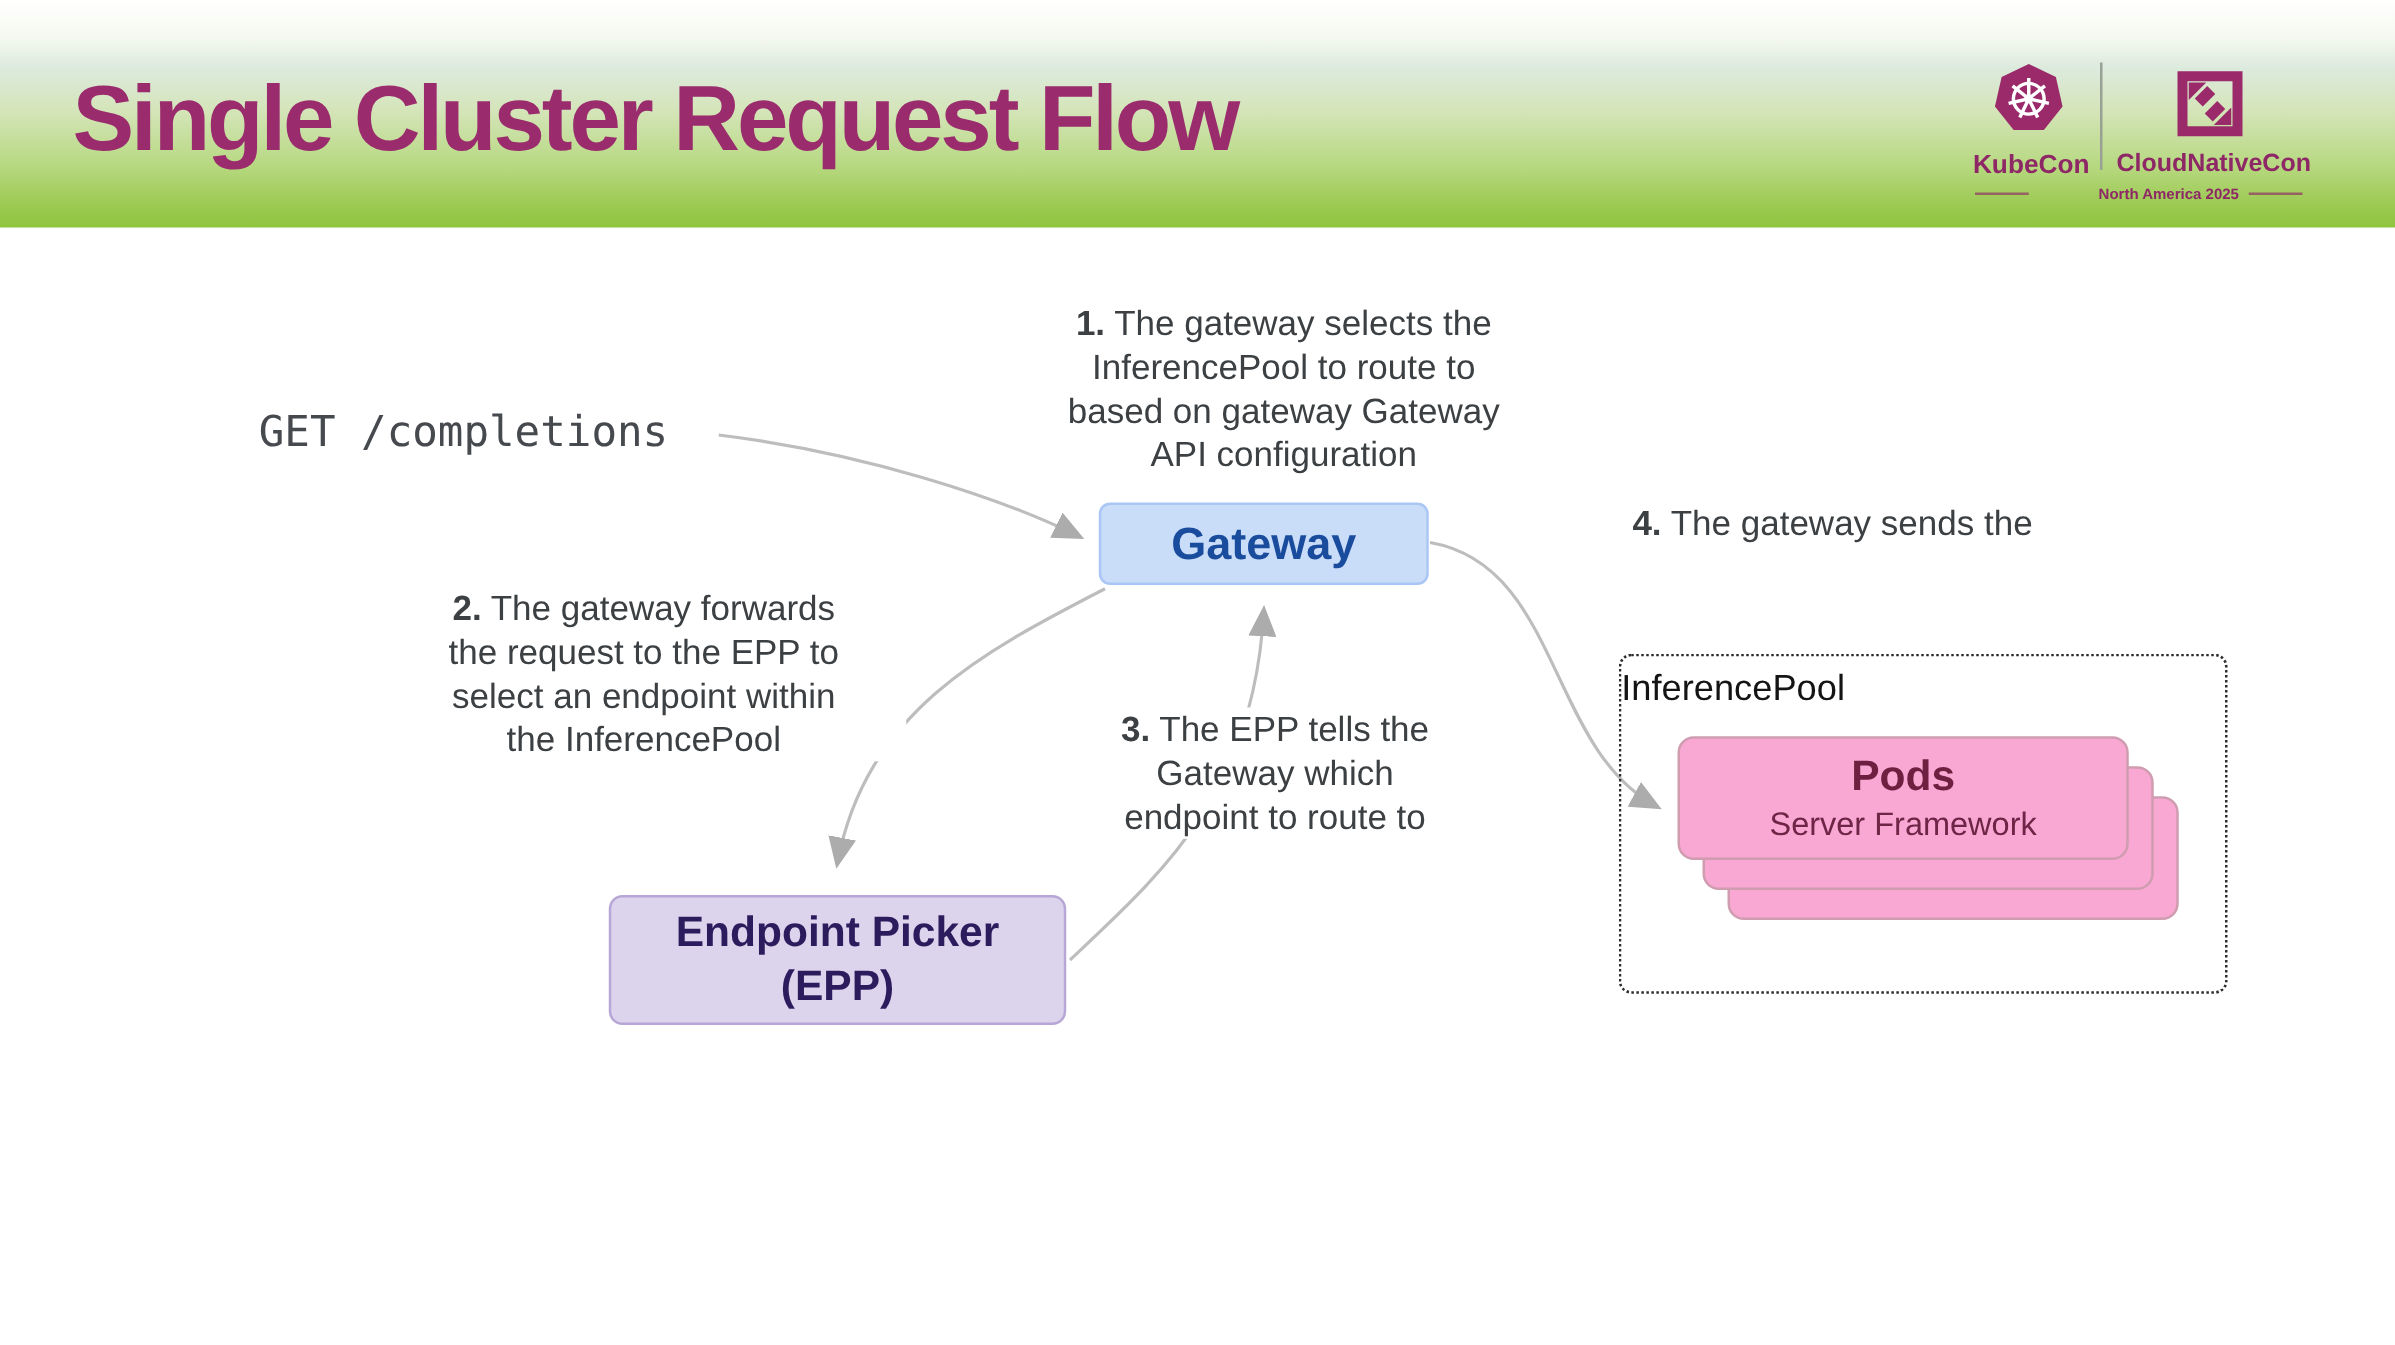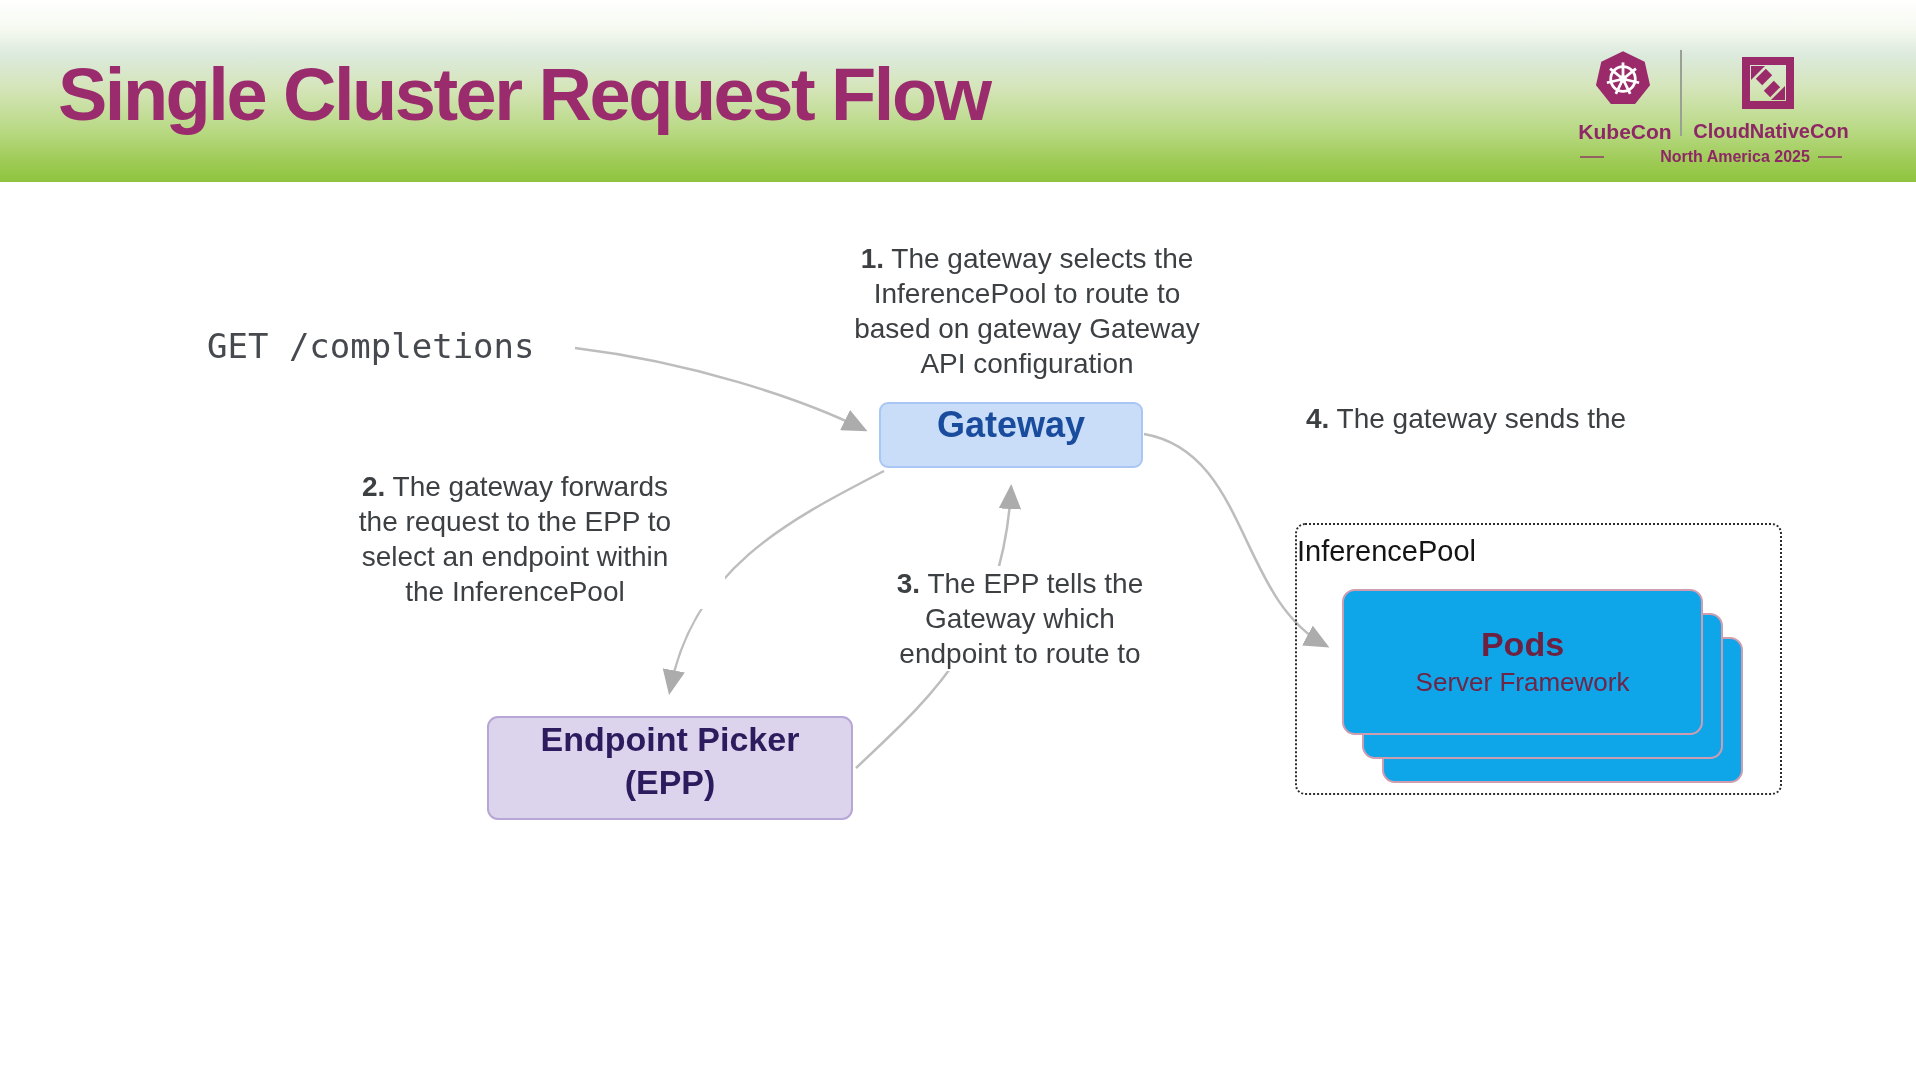--- a/index.html
+++ b/index.html
@@ -26,40 +26,40 @@
   .logo .kc-icon   { position:absolute; left:13px;  top:10px; }
   .logo .divider   { position:absolute; left:100px; top:12px; width:2px; height:86px; background:#99a194; }
   .logo .cnc-icon  { position:absolute; left:160px; top:17px; }
   .logo .kc-label  { position:absolute; left:-15px; top:82px; width:120px; text-align:center;
                      font-size:21px; font-weight:bold; color:#8e2765; }
   .logo .cnc-label { position:absolute; left:112px; top:82px; width:158px; text-align:center;
                      font-size:20px; font-weight:bold; color:#8e2765; }
   .logo .event-row { position:absolute; left:0; top:110px; width:262px;
                      display:flex; align-items:center; gap:8px; }
   .logo .event-row .rule { flex:1; height:2px; background:#8e2765; opacity:.65; }
-  .logo .event-row .event-label { font-size:16px; font-weight:bold; color:#8e2765; white-space:nowrap;padding-left:48px; }
+  .logo .event-row .event-label { font-size:12px; font-weight:bold; color:#8e2765; white-space:nowrap;padding-left:48px; }
 
   
   .arrows { position:absolute; left:0; top:0; z-index:1; }
 
   .get-label {
     position:absolute; left:207px; top:326px; z-index:2;
     font-family:"DejaVu Sans Mono", monospace;
     font-size:34px; color:#46494e; white-space:nowrap;
   }
 
   .note {
     position:absolute; z-index:2; text-align:center; background:#ffffff;
     font-size:28px; line-height:35px; color:#3c4043;
   }
   .note .num { font-weight:bold; }
 
   .node {
     position:absolute; z-index:3;
-    display:flex; flex-direction:column; align-items:center; 
+    display:flex; flex-direction:column; align-items:center; justify-content:center;
     text-align:center;
   }
   .gateway {
     left:879px; top:402px; width:264px; height:66px;
     background:#c9dcf8; border:2px solid #aac6f5; border-radius:9px;
     font-size:36px; font-weight:bold; color:#1a4c9d;
   }
   .epp {
     left:487px; top:716px; width:366px; height:104px;
     background:#dcd4ec; border:2px solid #b6a7d6; border-radius:11px;
@@ -67,22 +67,22 @@
   }
   .pool {
     position:absolute; z-index:2; left:1295px; top:523px; width:487px; height:272px;
     border:2px dotted #2d2d2d; border-radius:10px;
   }
   .pool-label {
     position:absolute; left:0; top:10px; width:100%; text-align:left;
     font-size:29px; color:#141414;
   }
   .pod-card {
-    position:absolute; z-index:3; width:361px; height:146px;
-    background:#0ea5e9; border:2px solid #cf9cb0; border-radius:13px;
+    position:absolute; z-index:3; width:361px; height:99px;
+    background:#f9a8d4; border:2px solid #cf9cb0; border-radius:13px;
   }
   .pod-back  { left:1382px; top:637px; z-index:2; }
   .pod-mid   { left:1362px; top:613px; z-index:2; }
   .pod-front { left:1342px; top:589px; display:flex; flex-direction:column;
                align-items:center; justify-content:center; text-align:center; }
   .pod-title { font-size:34px; font-weight:bold; color:#6e2040; margin-bottom:2px; }
   .pod-sub   { font-size:26px; line-height:33px; color:#6e2546; }
 </style>
 </head>
 <body>

